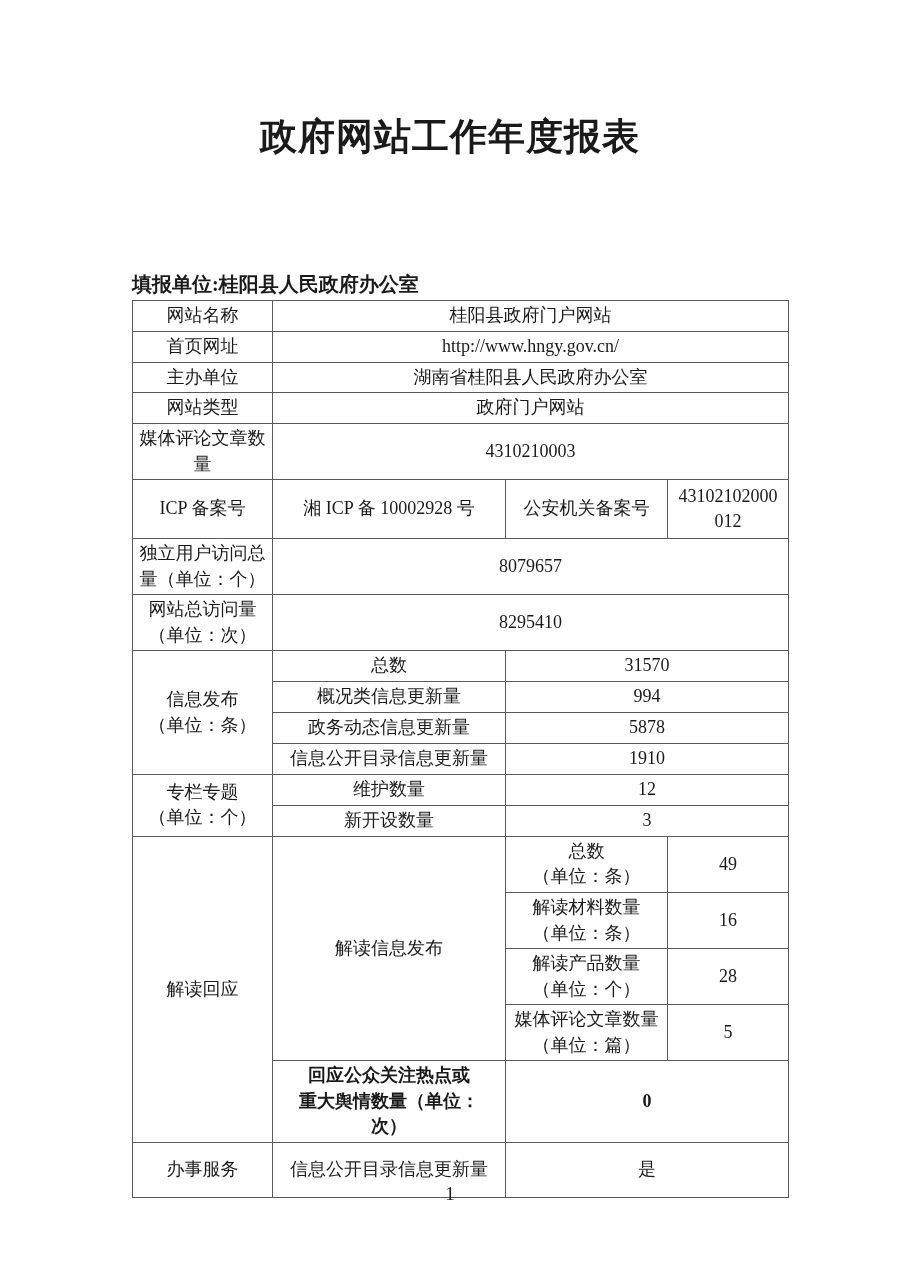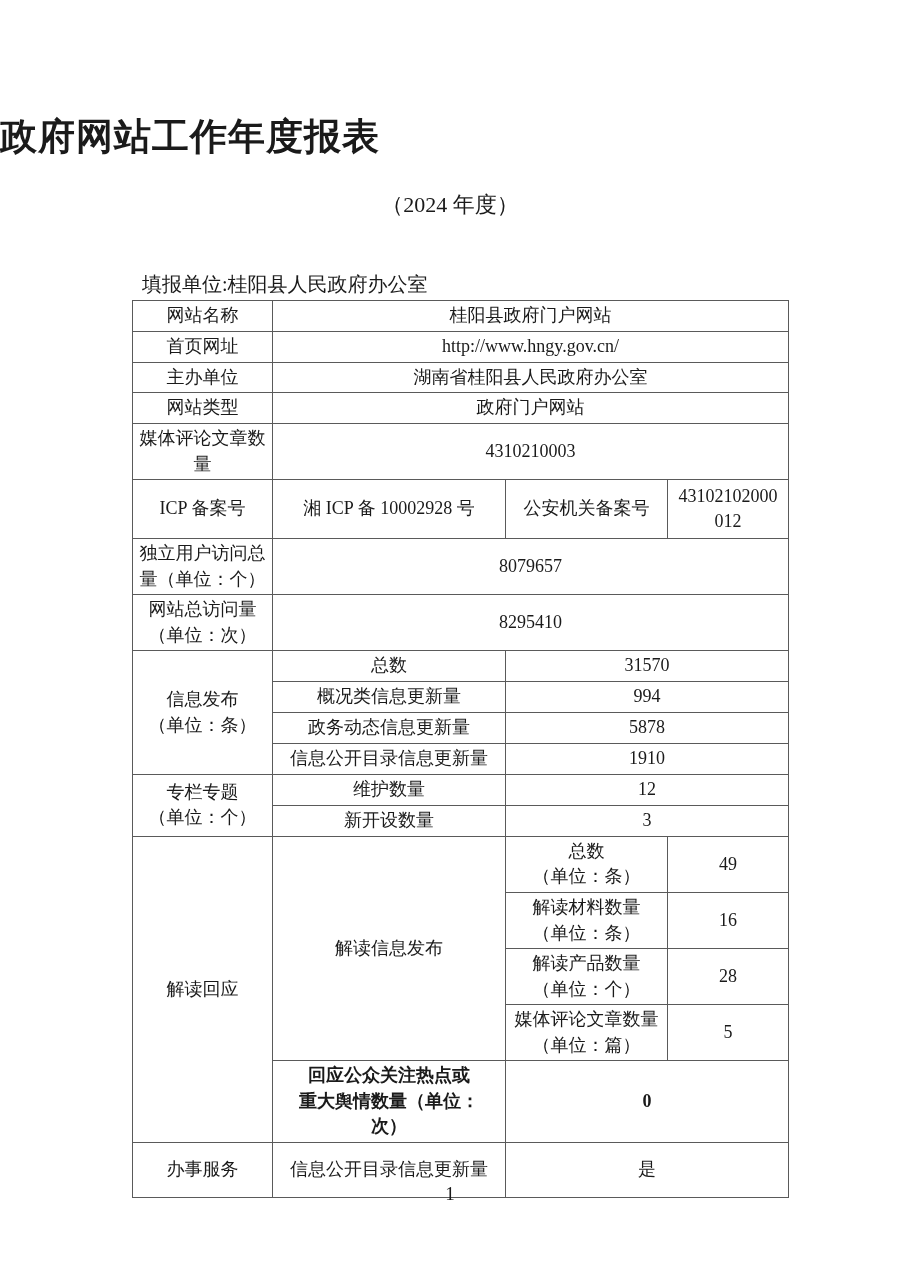--- a/index.html
+++ b/index.html
@@ -9,40 +9,40 @@
     height: 1272px;
     margin: 0 auto;
     background: #ffffff;
     font-family: "Liberation Serif", "DejaVu Serif", serif;
     color: #1a1a1a;
     overflow: hidden;
   }
   .doc-title {
     position: absolute;
     top: 112px; left: 0; width: 100%;
+    text-align: center;
     font-family: Liberation Serif, serif;
     font-weight: bold;
     font-size: 37px;
     letter-spacing: 1px;
     margin: 0;
   }
   .doc-subtitle {
     position: absolute;
     top: 190px; left: 0; width: 100%;
     text-align: center;
     font-size: 22px;
     margin: 0;
   }
   .unit-line {
     position: absolute;
     top: 271px; left: 132px;
     font-size: 20px;
-    font-weight: normal;
+    font-weight: bold;
     font-family: "Liberation Serif", "DejaVu Serif", serif;
-    margin-left: 10px;
   }
   table.report {
     position: absolute;
     top: 300px; left: 132px;
     width: 656px;
     border-collapse: collapse;
     table-layout: fixed;
   }
   table.report td {
     border: 1px solid #5a5a5a;
@@ -68,21 +68,20 @@
     text-align: center;
     font-size: 19px;
   }
 </style>
 </head>
 <body>
 
 <div class="page">
 
   <h1 class="doc-title">政府网站工作年度报表</h1>
-  <div class="doc-subtitle">（2024 年度）</div>
   <div class="unit-line">填报单位:桂阳县人民政府办公室</div>
 
   <table class="report">
     <colgroup>
       <col style="width:140px">
       <col style="width:233px">
       <col style="width:162px">
       <col style="width:121px">
     </colgroup>
     <tbody>

